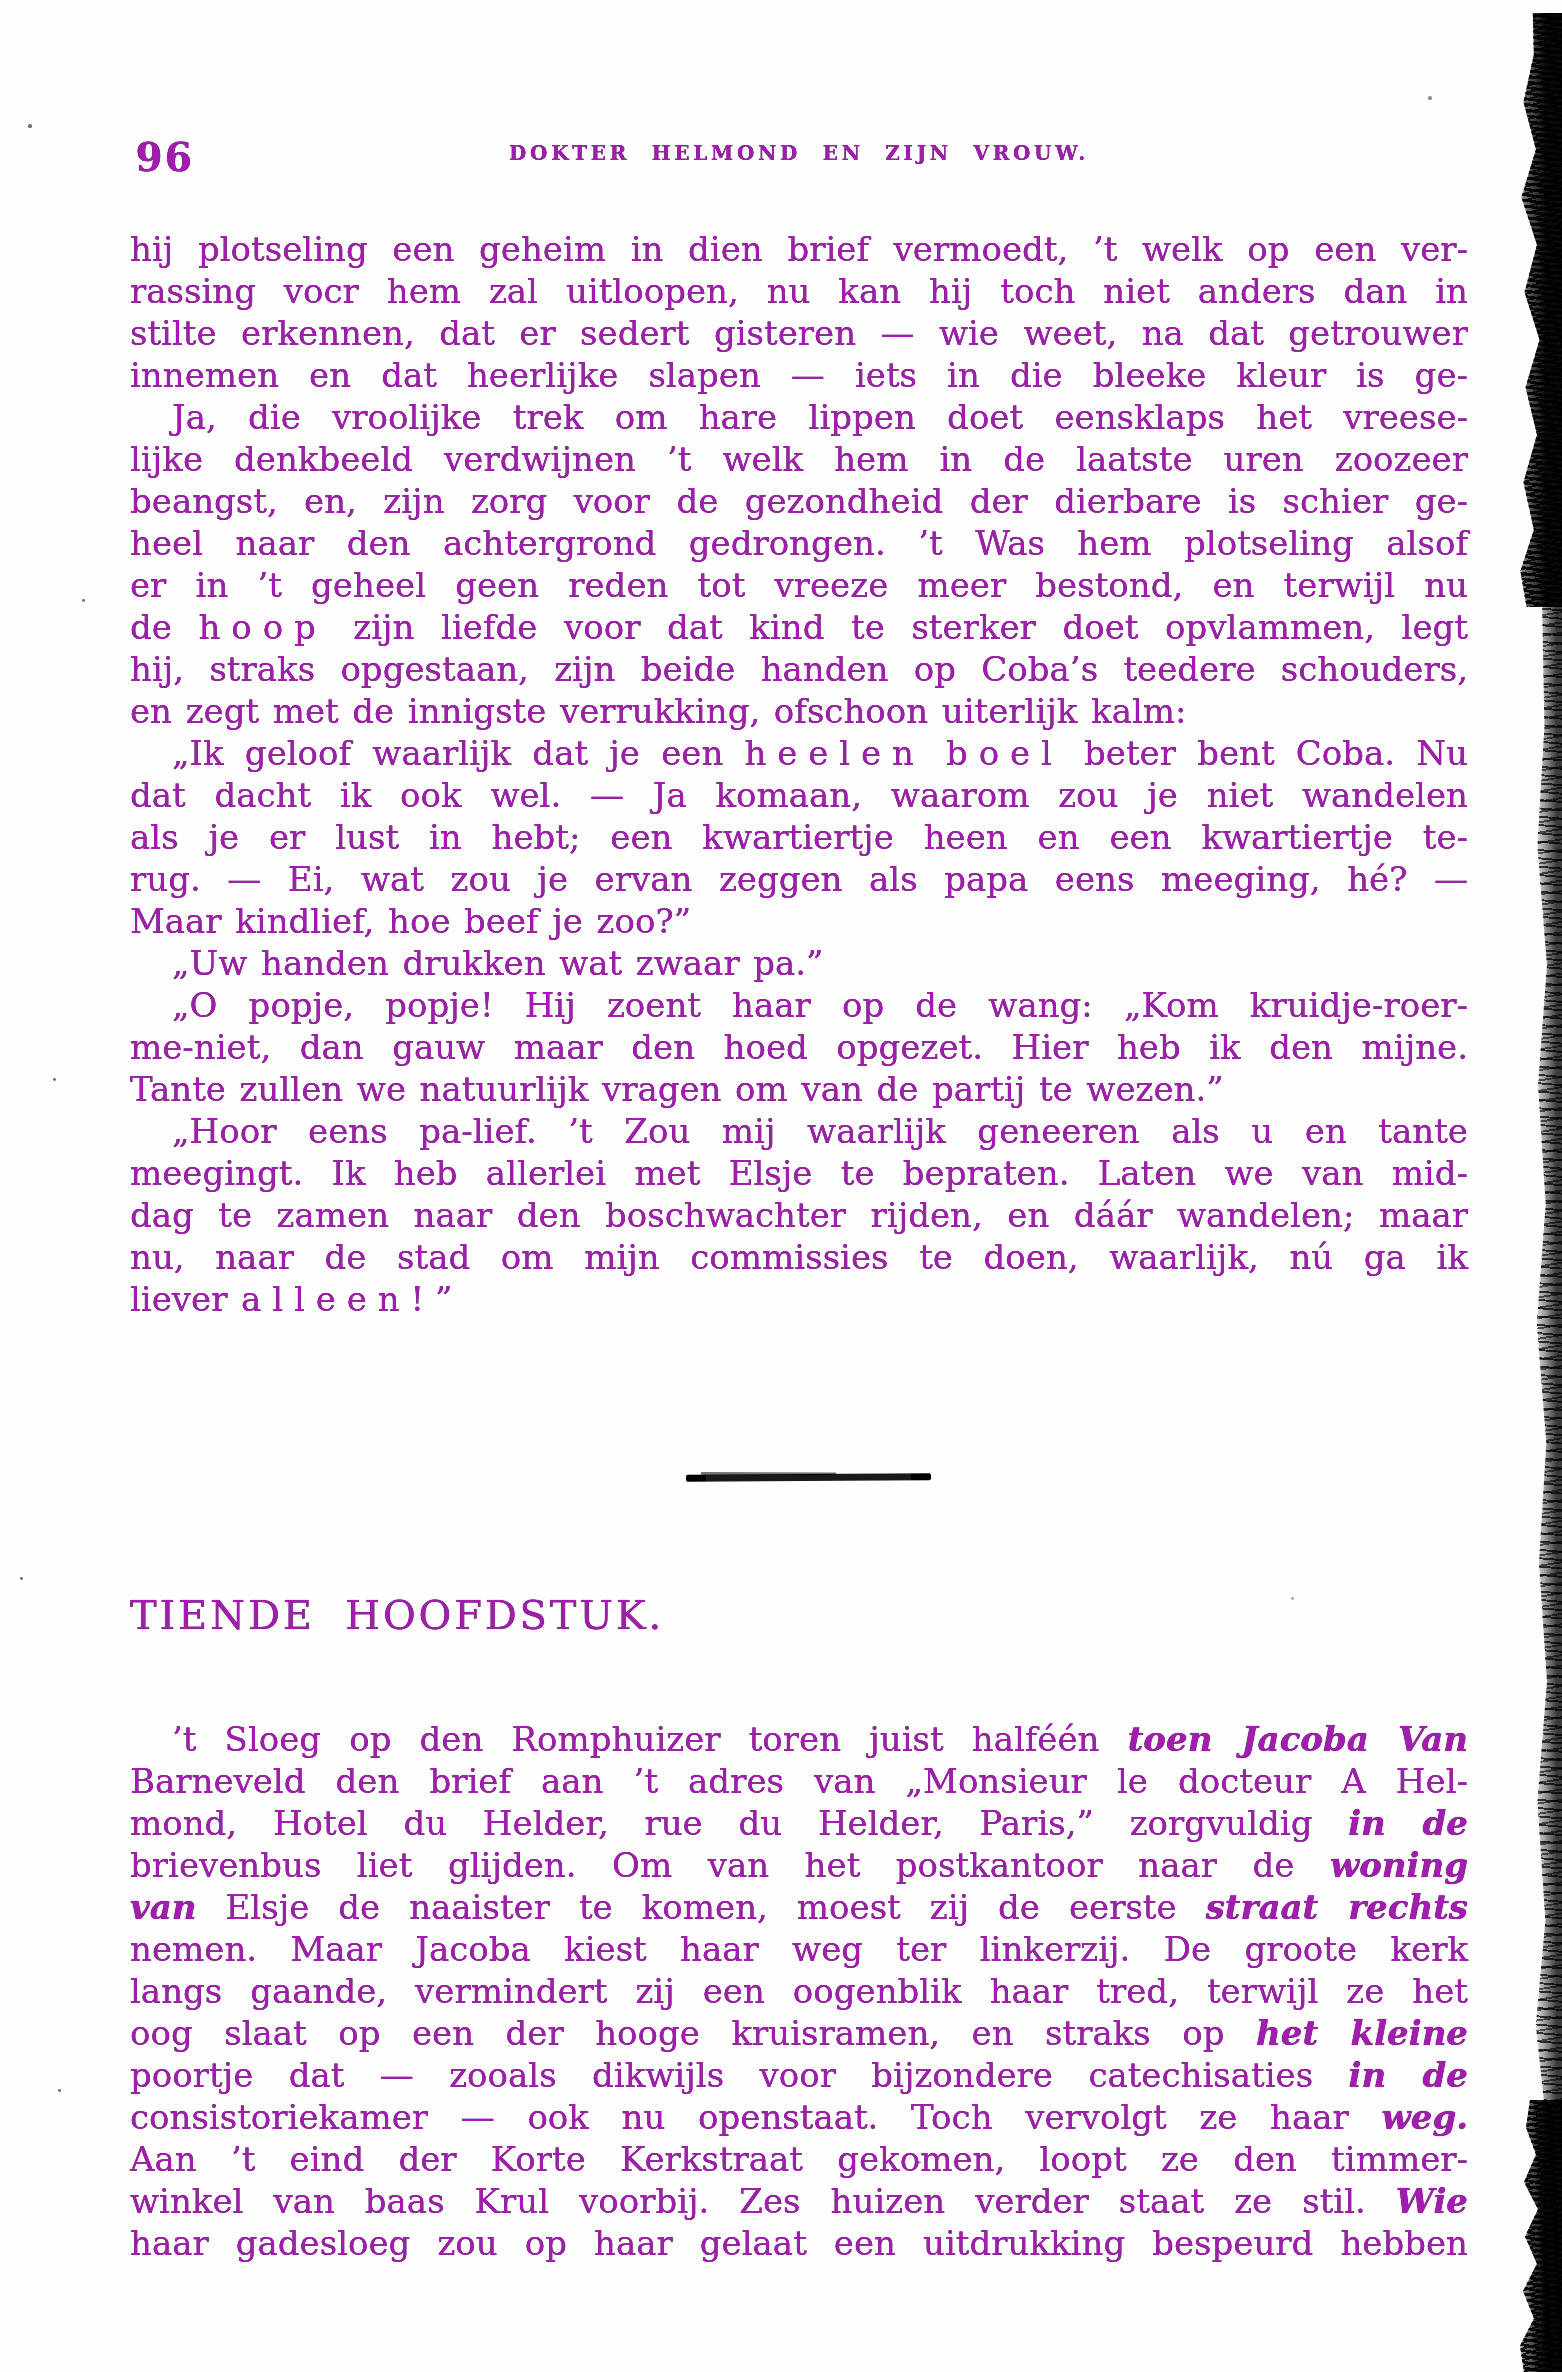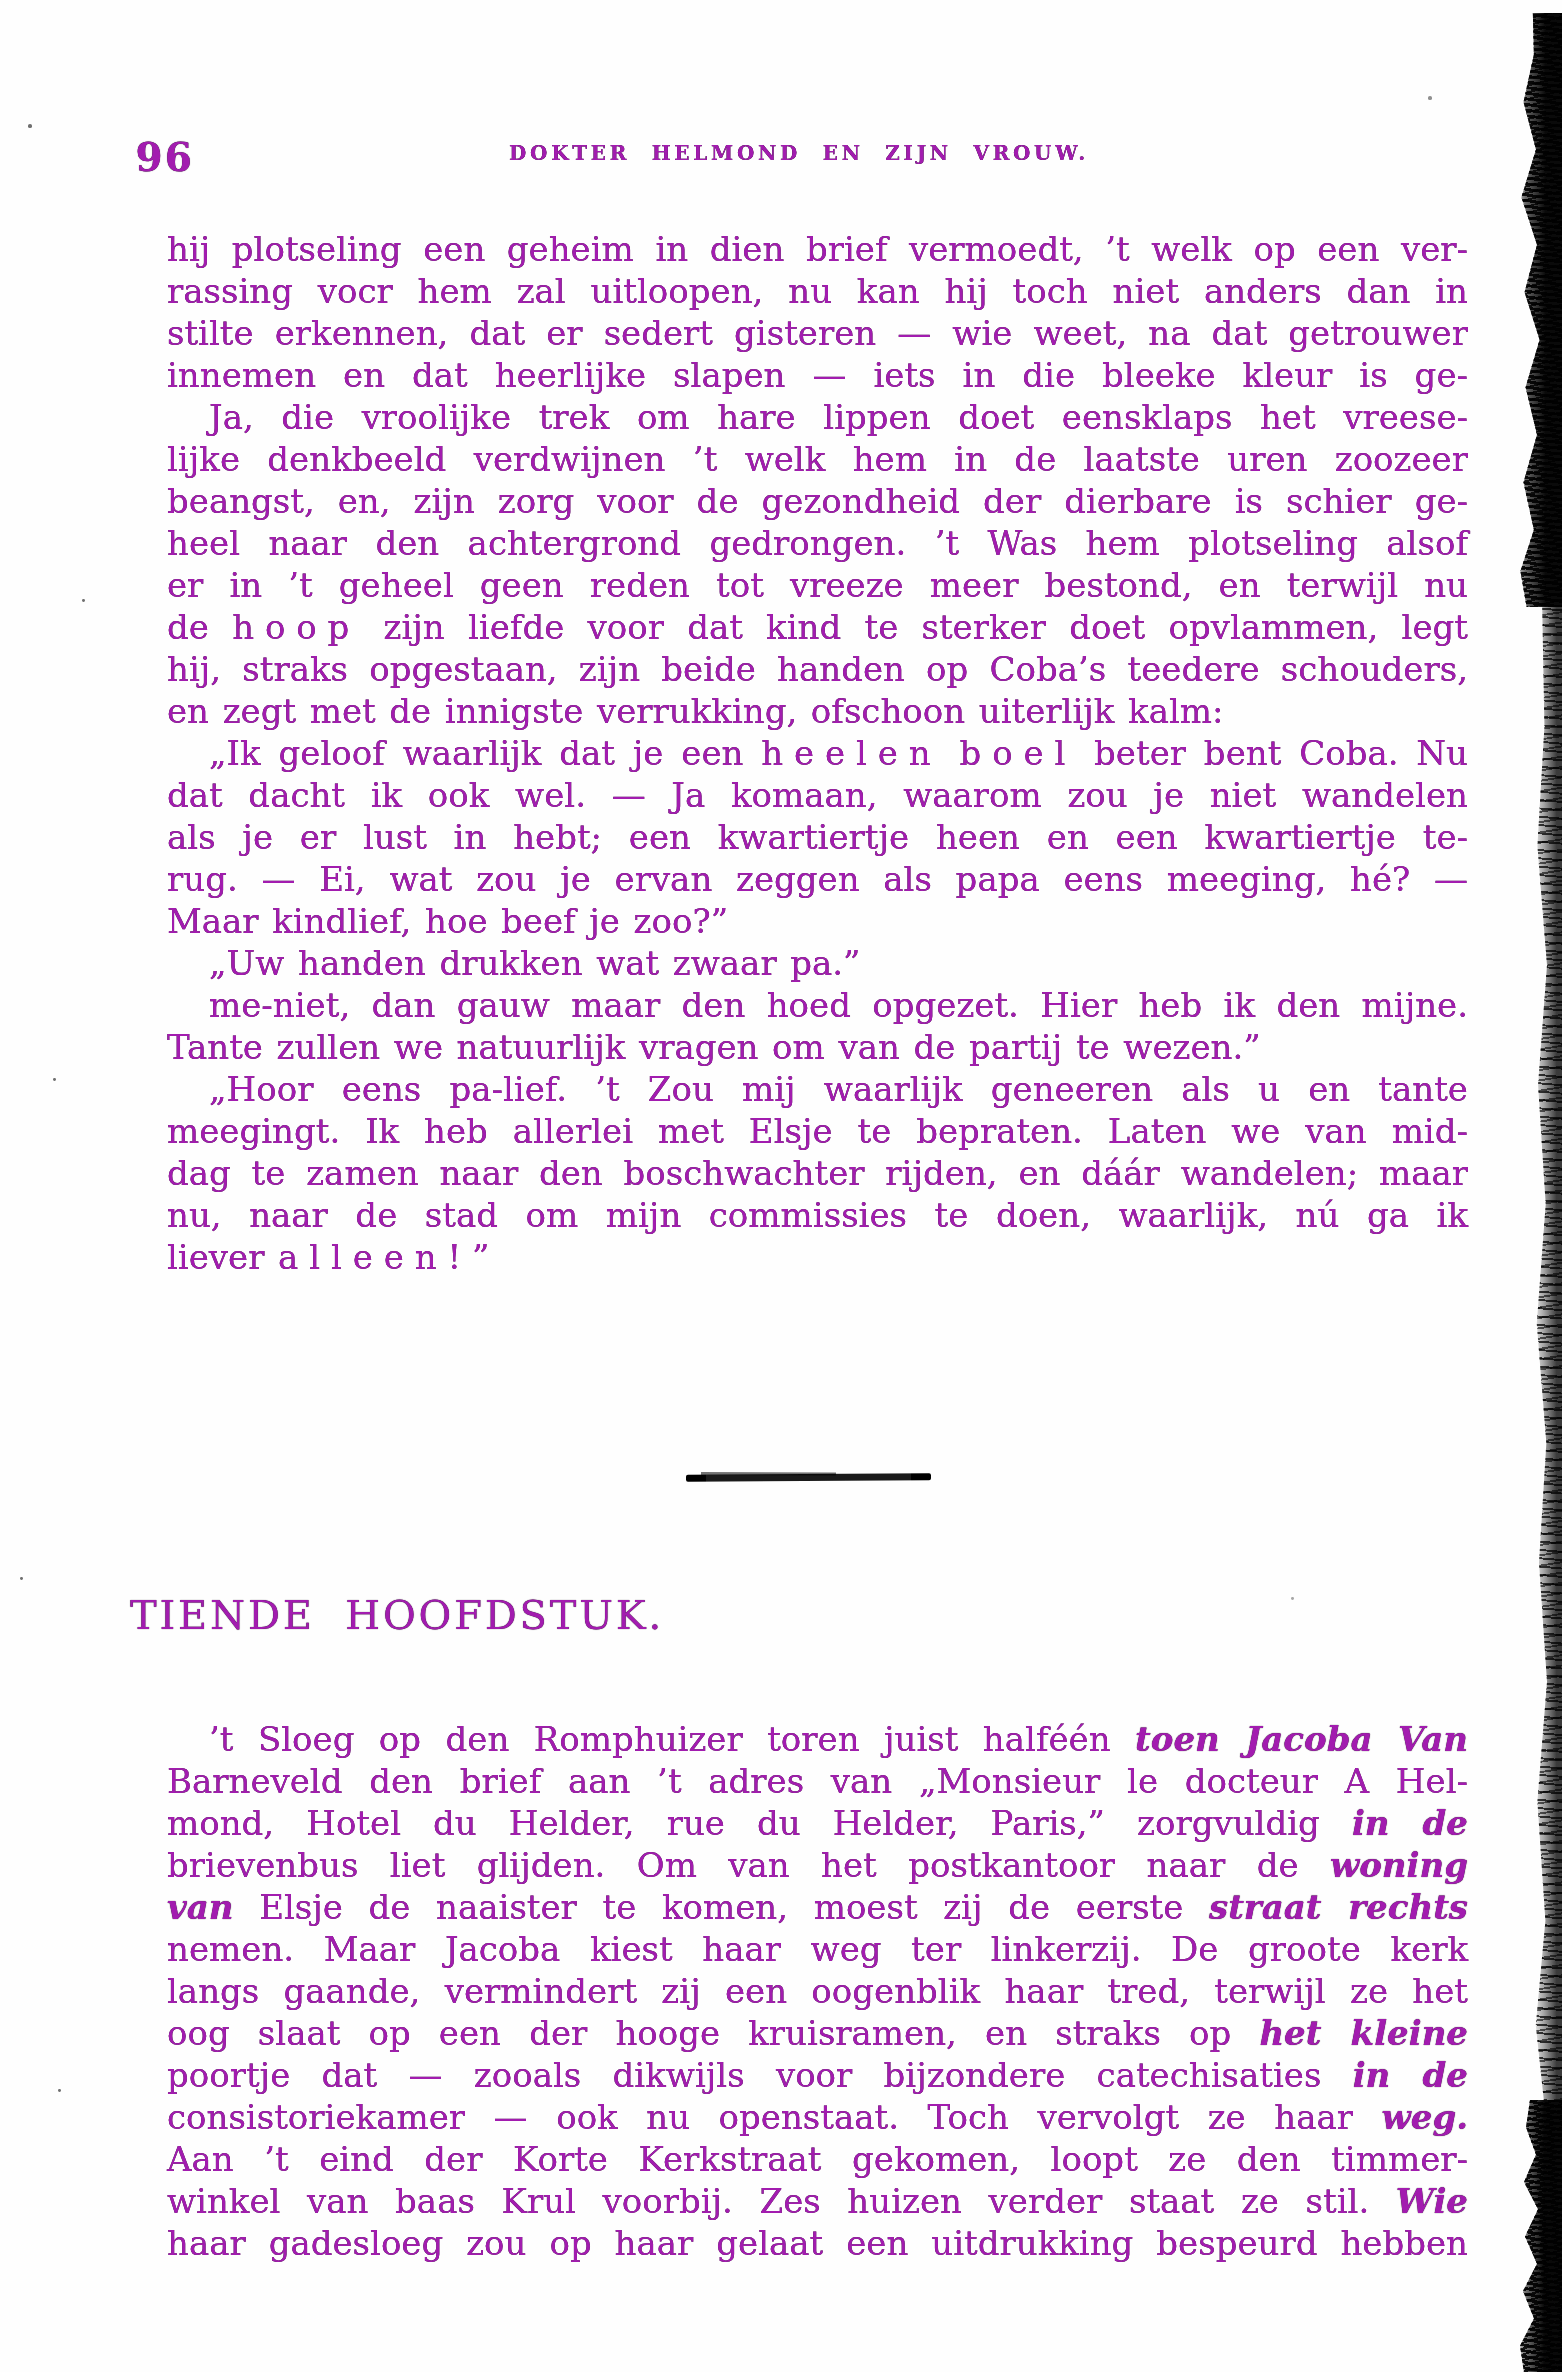--- a/index.html
+++ b/index.html
@@ -31,21 +31,21 @@
     text-shadow:0 0 0.6px rgba(0,0,0,.85);
     word-spacing:2.8px;
   }
   #body-block{top:228px;}
   #chapter-block{top:1718px;}
   .line{
     text-align:justify;
     -moz-text-align-last:justify;
     text-align-last:justify;
     white-space:normal;
-    height:42px;overflow:visible;margin-left:37px;
+    height:42px;overflow:visible;
   }
   .line.last{text-align-last:left;-moz-text-align-last:left;}
   .para.indent .line:first-child{text-indent:42px;}
   .sperr{letter-spacing:.32em;}
   .heavy{font-weight:bold;text-shadow:0 0 0.9px #000;font-style:italic;}
   
   .section-divider{
     position:absolute;left:686px;top:1474px;width:245px;height:6.5px;
     background:linear-gradient(to right,#000 0 8%,#1a1a1a 8% 92%,#000 92%);
     border-radius:1.9px;transform:rotate(-.35deg);
@@ -130,20 +130,21 @@
         <div class="line"><span>„Ik geloof waarlijk dat je een </span><span class="sperr">heelen</span><span> </span><span class="sperr">boel</span><span> beter bent Coba. Nu</span></div>
         <div class="line"><span>dat dacht ik ook wel. — Ja komaan, waarom zou je niet wandelen</span></div>
         <div class="line"><span>als je er lust in hebt; een kwartiertje heen en een kwartiertje te-</span></div>
         <div class="line"><span>rug. — Ei, wat zou je ervan zeggen als papa eens meeging, hé? —</span></div>
         <div class="line last"><span>Maar kindlief, hoe beef je zoo?”</span></div>
       </div>
       <div class="para indent">
         <div class="line last"><span>„Uw handen drukken wat zwaar pa.”</span></div>
       </div>
       <div class="para indent">
+        <div class="line"><span>„O popje, popje! Hij zoent haar op de wang: „Kom kruidje-roer-</span></div>
         <div class="line"><span>me-niet, dan gauw maar den hoed opgezet. Hier heb ik den mijne.</span></div>
         <div class="line last"><span>Tante zullen we natuurlijk vragen om van de partij te wezen.”</span></div>
       </div>
       <div class="para indent">
         <div class="line"><span>„Hoor eens pa-lief. ’t Zou mij waarlijk geneeren als u en tante</span></div>
         <div class="line"><span>meegingt. Ik heb allerlei met Elsje te bepraten. Laten we van mid-</span></div>
         <div class="line"><span>dag te zamen naar den boschwachter rijden, en dáár wandelen; maar</span></div>
         <div class="line"><span>nu, naar de stad om mijn commissies te doen, waarlijk, nú ga ik</span></div>
         <div class="line last"><span>liever </span><span class="sperr">alleen!</span><span>”</span></div>
       </div>

